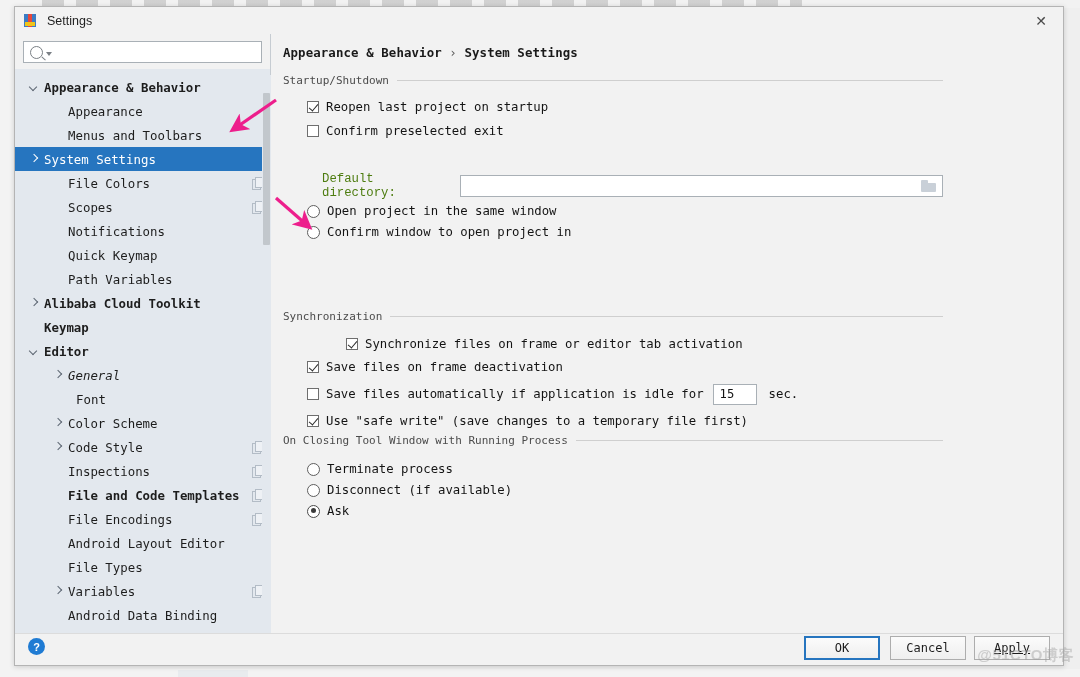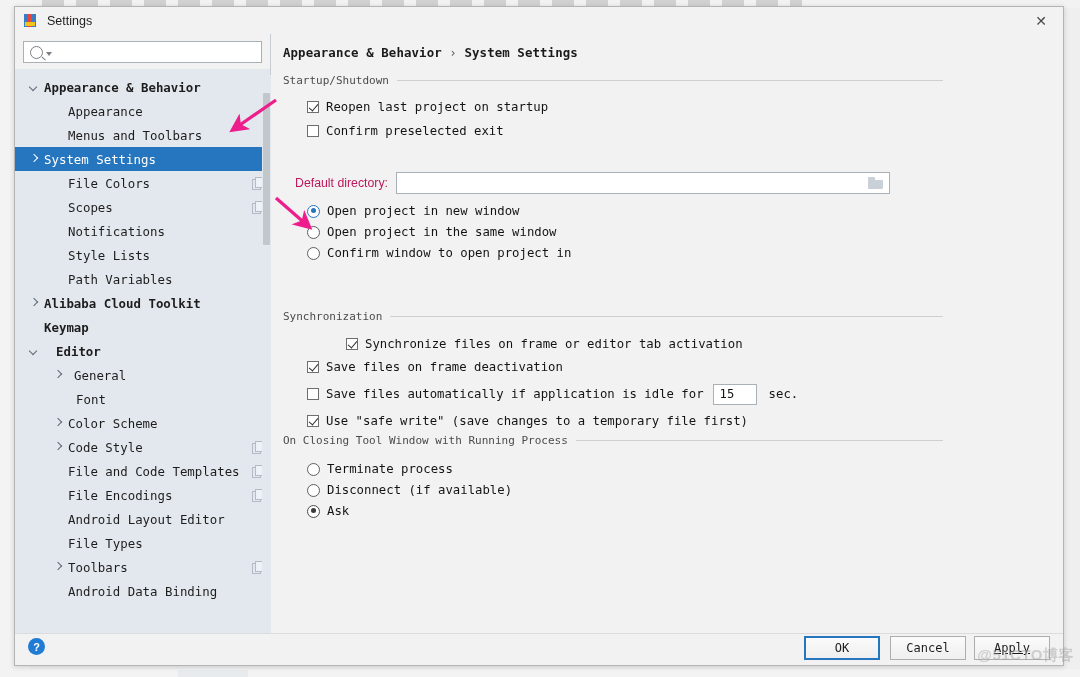--- a/index.html
+++ b/index.html
@@ -216,22 +216,23 @@
   }
   .rb.checked { border-color: #2675bf; }
   .rb.checked::after {
     content:""; position:absolute; left:2.5px; top:2.5px;
     width:5px; height:5px; border-radius:50%; background:#2675bf;
   }
   .rb.checked.dark { border-color:#4a4a4a; }
   .rb.checked.dark::after { background:#3a3a3a; }
 
   .field-label {
-    font-size: 12.3px; color: #be185d;
-    font-family: Liberation Sans, sans-serif;
+    font-size: 12.3px; color: #4d7c0f;
+    font-family: Liberation Mono, monospace;
+    margin-left: 27px;
   }
   .textfield {
     background: #ffffff; border: 1px solid #a9b0b6;
     height: 22px; box-sizing: border-box;
     display: flex; align-items: center; justify-content: flex-end;
     padding-right: 6px;
   }
   .folder-ico { width: 15px; height: 12px; position: relative; }
   .folder-ico .f1 {
     position:absolute; left:0; bottom:0; width:15px; height:9px;
@@ -374,46 +375,46 @@
               </span>
             </div>
             <div class="tree-row">
               <span style="display: inline-block; width: 38px; flex: 0 0 auto;"></span>
               <span class="arrow "></span>
               <span class="tree-label" style="margin-left: 5px;">Notifications</span>
             </div>
             <div class="tree-row">
               <span style="display: inline-block; width: 38px; flex: 0 0 auto;"></span>
               <span class="arrow "></span>
-              <span class="tree-label" style="margin-left: 5px;">Style Lists</span>
+              <span class="tree-label" style="margin-left: 5px;">Quick Keymap</span>
             </div>
             <div class="tree-row">
               <span style="display: inline-block; width: 38px; flex: 0 0 auto;"></span>
               <span class="arrow "></span>
               <span class="tree-label" style="margin-left: 5px;">Path Variables</span>
             </div>
             <div class="tree-row">
               <span style="display: inline-block; width: 14px; flex: 0 0 auto;"></span>
               <span class="arrow right"></span>
               <span class="tree-label bold" style="margin-left: 5px;">Alibaba Cloud Toolkit</span>
             </div>
             <div class="tree-row">
               <span style="display: inline-block; width: 14px; flex: 0 0 auto;"></span>
               <span class="arrow "></span>
               <span class="tree-label bold" style="margin-left: 5px;">Keymap</span>
             </div>
             <div class="tree-row">
               <span style="display: inline-block; width: 14px; flex: 0 0 auto;"></span>
               <span class="arrow down"></span>
-              <span class="tree-label bold" style="margin-left: 17px; text-align: right;">Editor</span>
+              <span class="tree-label bold" style="margin-left: 5px; text-align: right;">Editor</span>
             </div>
             <div class="tree-row">
               <span style="display: inline-block; width: 38px; flex: 0 0 auto;"></span>
               <span class="arrow right"></span>
-              <span class="tree-label" style="margin-left: 11px;">General</span>
+              <span class="tree-label" style="margin-left: 5px; font-style: italic;">General</span>
             </div>
             <div class="tree-row">
               <span style="display: inline-block; width: 38px; flex: 0 0 auto;"></span>
               <span class="arrow "></span>
               <span class="tree-label" style="margin-left: 13px;">Font</span>
             </div>
             <div class="tree-row">
               <span style="display: inline-block; width: 38px; flex: 0 0 auto;"></span>
               <span class="arrow right"></span>
               <span class="tree-label" style="margin-left: 5px;">Color Scheme</span>
@@ -423,21 +424,30 @@
               <span class="arrow right"></span>
               <span class="tree-label" style="margin-left: 5px;">Code Style</span>
               <span class="copy-badge">
                 <span class="cb1"></span>
                 <span class="cb2"></span>
               </span>
             </div>
             <div class="tree-row">
               <span style="display: inline-block; width: 38px; flex: 0 0 auto;"></span>
               <span class="arrow "></span>
-              <span class="tree-label" style="margin-left: 5px;">File and Code Templates</span>
+              <span class="tree-label" style="margin-left: 5px;">Inspections</span>
+              <span class="copy-badge">
+                <span class="cb1"></span>
+                <span class="cb2"></span>
+              </span>
+            </div>
+            <div class="tree-row">
+              <span style="display: inline-block; width: 38px; flex: 0 0 auto;"></span>
+              <span class="arrow "></span>
+              <span class="tree-label" style="margin-left: 5px; font-weight: bold;">File and Code Templates</span>
               <span class="copy-badge">
                 <span class="cb1"></span>
                 <span class="cb2"></span>
               </span>
             </div>
             <div class="tree-row">
               <span style="display: inline-block; width: 38px; flex: 0 0 auto;"></span>
               <span class="arrow "></span>
               <span class="tree-label" style="margin-left: 5px;">File Encodings</span>
               <span class="copy-badge">
@@ -451,21 +461,21 @@
               <span class="tree-label" style="margin-left: 5px;">Android Layout Editor</span>
             </div>
             <div class="tree-row">
               <span style="display: inline-block; width: 38px; flex: 0 0 auto;"></span>
               <span class="arrow "></span>
               <span class="tree-label" style="margin-left: 5px;">File Types</span>
             </div>
             <div class="tree-row">
               <span style="display: inline-block; width: 38px; flex: 0 0 auto;"></span>
               <span class="arrow right"></span>
-              <span class="tree-label" style="margin-left: 5px;">Toolbars</span>
+              <span class="tree-label" style="margin-left: 5px;">Variables</span>
               <span class="copy-badge">
                 <span class="cb1"></span>
                 <span class="cb2"></span>
               </span>
             </div>
             <div class="tree-row">
               <span style="display: inline-block; width: 38px; flex: 0 0 auto;"></span>
               <span class="arrow "></span>
               <span class="tree-label" style="margin-left: 5px;">Android Data Binding</span>
             </div>
@@ -504,24 +514,20 @@
             <span class="field-label">Default directory:</span>
             <div class="textfield" style="width:494px; margin-left:8px;">
               <span class="folder-ico">
                 <span class="f2"></span>
                   <span class="f1"></span>
               </span>
             </div>
           </div>
 
 
-          <div class="row" style="margin-top:7px; margin-left:24px;">
-            <span class="rb checked"></span>
-            <span>Open project in new window</span>
-          </div>
           <div class="row" style="margin-top:1px; margin-left:24px;">
             <span class="rb"></span>
             <span>Open project in the same window</span>
           </div>
           <div class="row" style="margin-top:1px; margin-left:24px;">
             <span class="rb"></span>
             <span>Confirm window to open project in</span>
           </div>
         </div>
 

